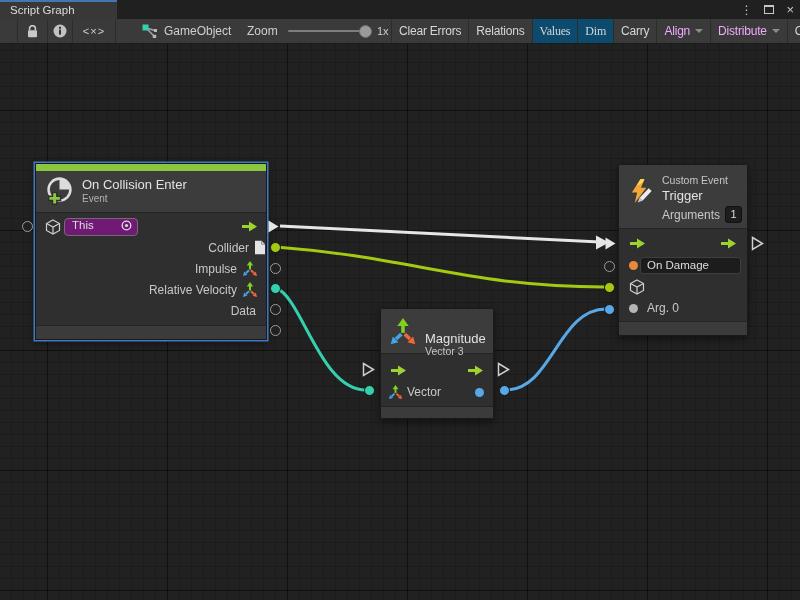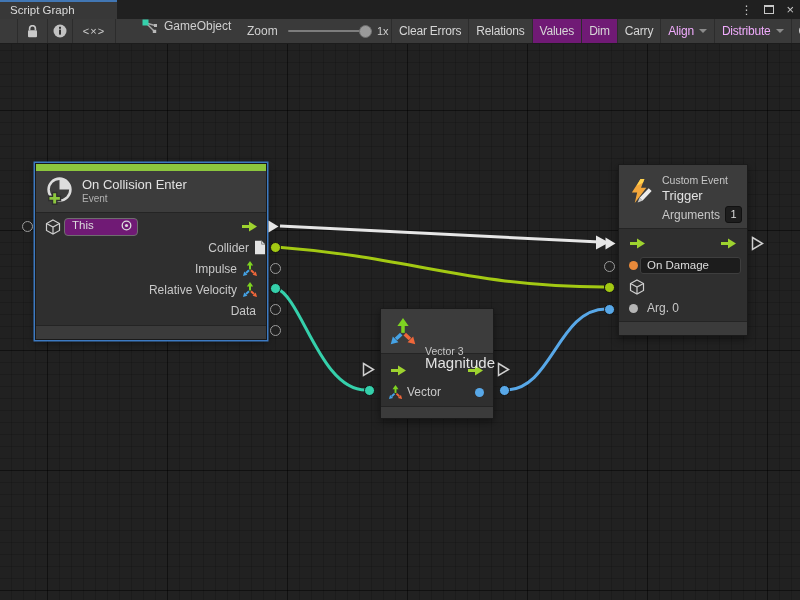--- a/index.html
+++ b/index.html
@@ -15,30 +15,30 @@
   .win-icons { position:absolute; right:6px; top:0; height:19px; display:flex; align-items:center; gap:12px; color:#c8c8c8; }
   .kebab { font-size:12px; line-height:12px; }
   .maxbox { width:10px; height:9px; border:1.2px solid #c8c8c8; border-top:2.5px solid #c8c8c8; }
   .closex { font-size:13px; line-height:13px; }
 
   
   .toolbar { position:absolute; left:0; top:19px; width:800px; height:25px; background:#3a3a3a;
     border-bottom:1px solid #1c1c1c; color:#cfcfcf; }
   .tb-group { position:absolute; left:17px; top:0; height:24px; display:flex; border-left:1px solid #2c2c2c; }
   .tb-icon-btn { height:24px; display:flex; align-items:center; justify-content:center; border-right:1px solid #2c2c2c; }
-  .tb-go { position:absolute; left:142px; top:0; height:24px; display:flex; gap:7px; font-size:12px; color:#cfcfcf; }
+  .tb-go { position:absolute; left:142px; top:0; height:24px; display:flex; align-items:center; gap:7px; font-size:12px; color:#cfcfcf; }
   .zoom-label { position:absolute; left:247px; top:0; height:24px; line-height:24px; font-size:12px; color:#cfcfcf; }
   .slider { position:absolute; left:288px; top:11px; width:84px; height:2px; background:#7d7d7d; border-radius:1px; }
   .slider-handle { position:absolute; left:71px; top:-5.5px; width:13px; height:13px; border-radius:50%;
     background:#9a9a9a; border:1px solid #6f6f6f; }
   .zoom-val { position:absolute; left:377px; top:0; height:24px; line-height:24px; font-size:11px; color:#cfcfcf; }
   .tb-buttons { position:absolute; left:391px; top:0; height:24px; display:flex; }
   .tb-btn { height:24px; line-height:24px; padding:0 7px; font-size:12px; letter-spacing:-0.2px;
     color:#d6d6d6; border-left:1px solid #2c2c2c; white-space:nowrap; display:flex; align-items:center; gap:5px; }
-  .tb-btn.active { background:#701a75; }
+  .tb-btn.active { background:#0c4a6e;font-family:Liberation Serif, serif; }
   .tb-btn.disabled { color:#f0abfc; }
   .dd-arrow { width:0; height:0; border-left:4px solid transparent; border-right:4px solid transparent;
     border-top:4.5px solid #8b8b8b; display:inline-block; }
 
   
   .graph { position:absolute; left:0; top:44px; width:800px; height:556px; background-color:#212121;
     background-image:
       linear-gradient(rgba(0,0,0,0.40) 1px, transparent 1px),
       linear-gradient(90deg, rgba(0,0,0,0.40) 1px, transparent 1px),
       linear-gradient(rgba(0,0,0,0.15) 1px, transparent 1px),
@@ -249,21 +249,21 @@
       <div class="n-header" style="height:45px;">
         <svg width="28" height="28" viewBox="0 0 16 16" style="position:absolute; left:8px; top:9px;" data-interactable="false">
           <line x1="8" y1="8.5" x2="8" y2="4" stroke="#7ed321" stroke-width="2"></line>
             <path d="M4.8 4.6 L8 0 L11.2 4.6 Z" fill="#7ed321"></path>
           <line x1="7" y1="9.2" x2="4" y2="12" stroke="#45a3e6" stroke-width="2"></line>
             <polygon points="1,15 5.4,13.8 2.2,10.6" fill="#45a3e6"></polygon>
           <line x1="9" y1="9.2" x2="12" y2="12" stroke="#f0673a" stroke-width="2"></line>
             <polygon points="15,15 10.6,13.8 13.8,10.6" fill="#f0673a"></polygon>
         </svg>
         <div class="n-super" style="position:absolute; left:44px; top:8px;margin-top:28px;" data-interactable="false">Vector 3</div>
-        <div class="n-title" style="position:absolute; left:44px; top:22px; font-size:15px;margin-top:23px;" data-interactable="false">Magnitude</div>
+        <div class="n-title" style="position:absolute; left:44px; top:22px; font-size:13px;" data-interactable="false">Magnitude</div>
       </div>
       <div style="padding:5px 0 3px;">
         <div class="row" style="height:22px; padding:0 9px; justify-content:space-between;">
           <svg width="17" height="11" viewBox="0 0 17 11" data-interactable="false">
             <line x1="1" y1="5.5" x2="9" y2="5.5" stroke="#9ed32f" stroke-width="3"></line>
             <path d="M8 0.5 L16 5.5 L8 10.5 Z" fill="#9ed32f"></path>
           </svg>
           <svg width="17" height="11" viewBox="0 0 17 11" data-interactable="false">
             <line x1="1" y1="5.5" x2="9" y2="5.5" stroke="#9ed32f" stroke-width="3"></line>
             <path d="M8 0.5 L16 5.5 L8 10.5 Z" fill="#9ed32f"></path>

